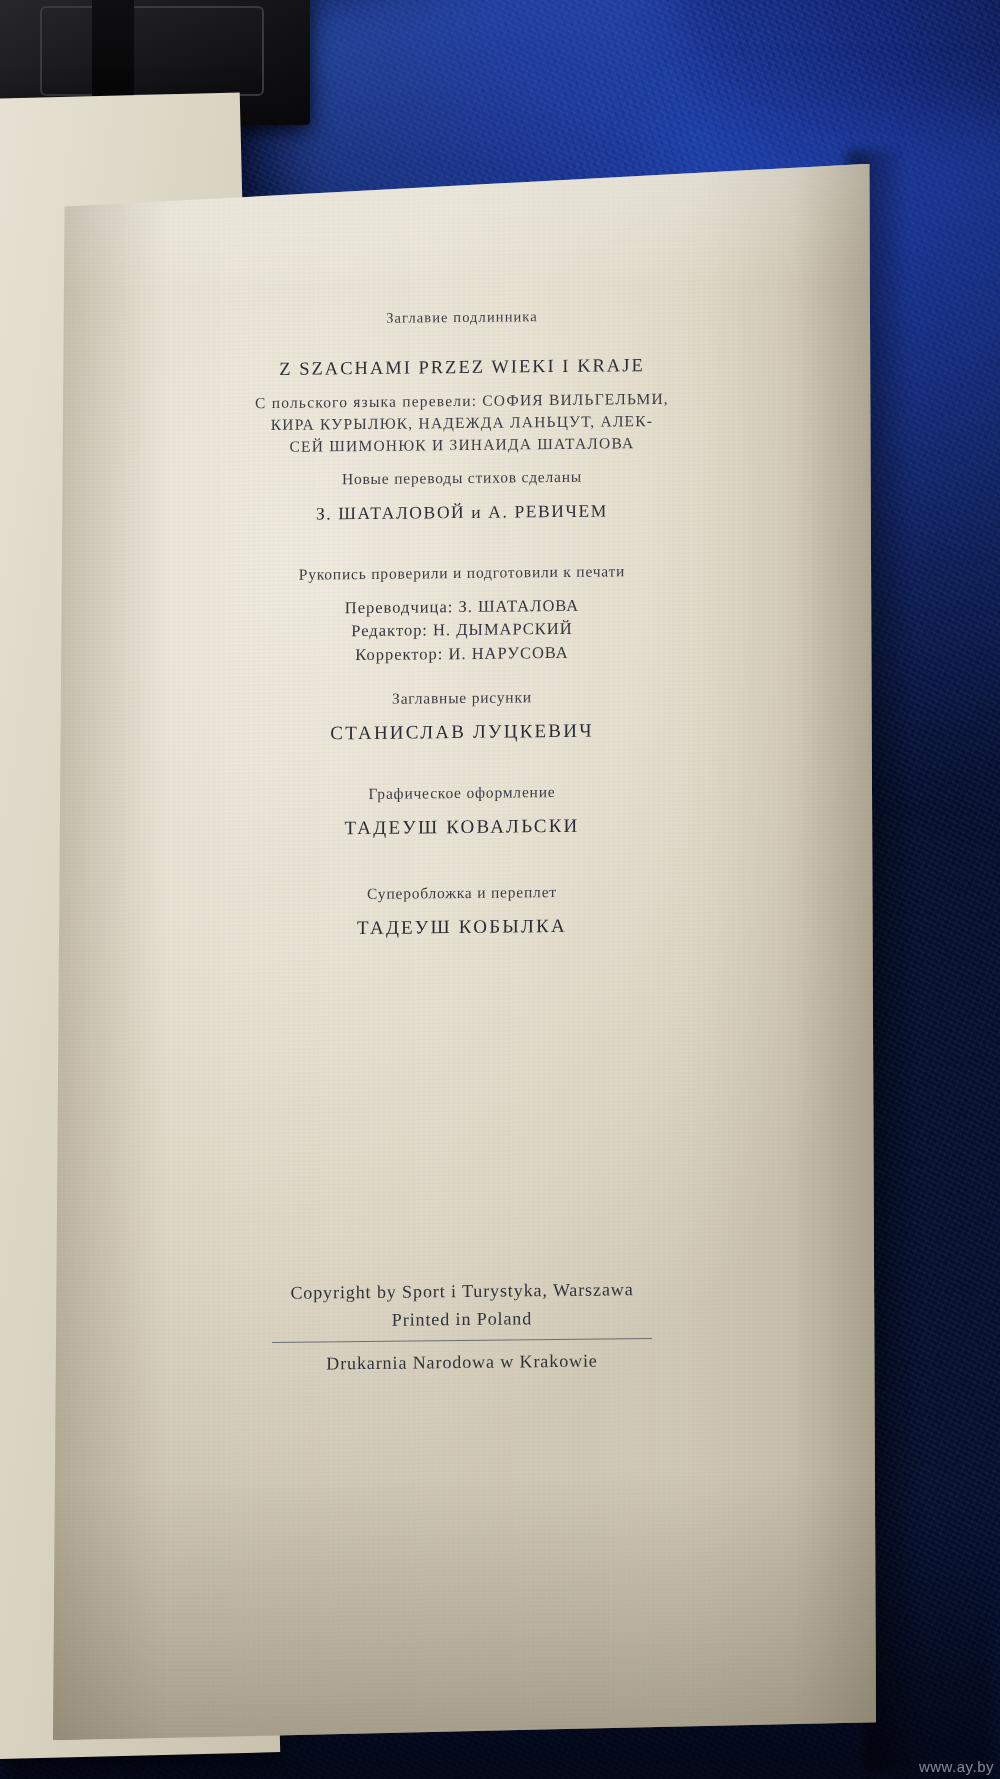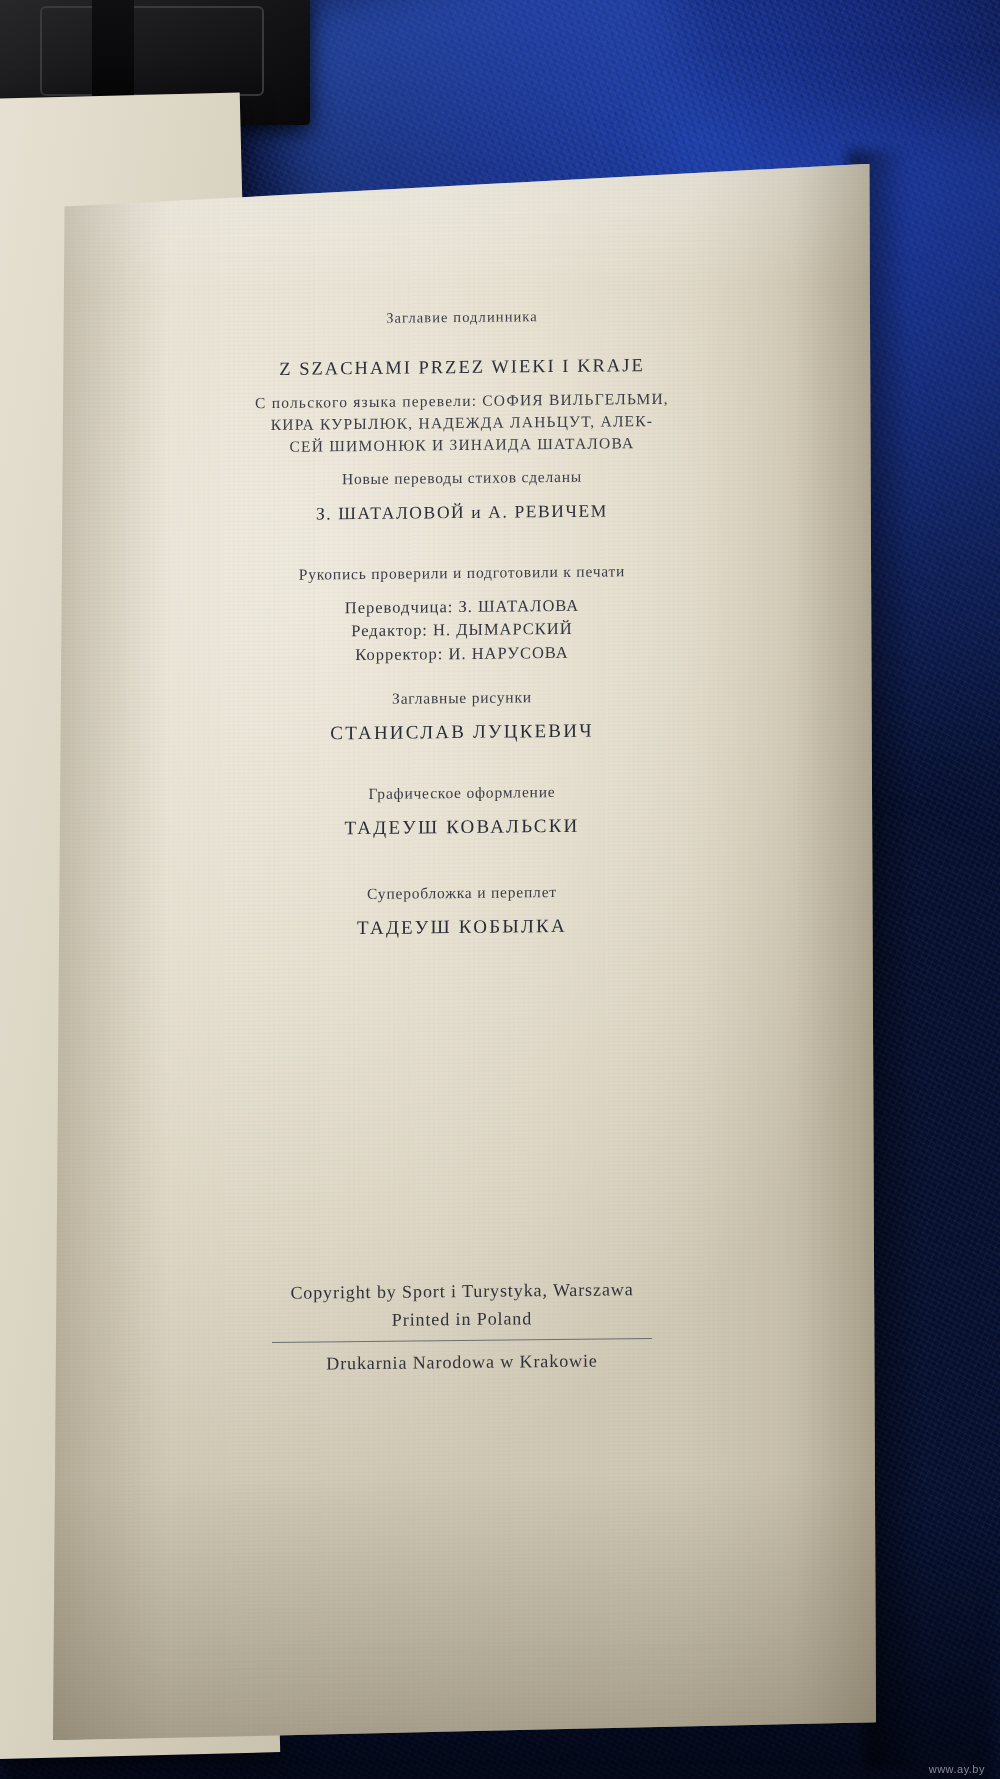--- a/index.html
+++ b/index.html
@@ -226,24 +226,24 @@
     width: 60px; height: 1620px;
     background: linear-gradient(90deg, rgba(0,0,0,0.55), rgba(0,0,0,0.0));
     filter: blur(6px);
     transform: rotate(-0.6deg);
     pointer-events: none;
   }
 
   
   .watermark {
     position: absolute;
-    right: 15px;
+    right: 6px;
     bottom: 4px;
     font-family: "Liberation Sans", sans-serif;
-    font-size: 11px;
+    font-size: 15px;
     color: rgba(235,235,245,0.55);
     letter-spacing: 0.5px;
   }
 </style>
 </head>
 <body>
 
 <div id="scene">
 
   <div class="bg-cloth"></div>

